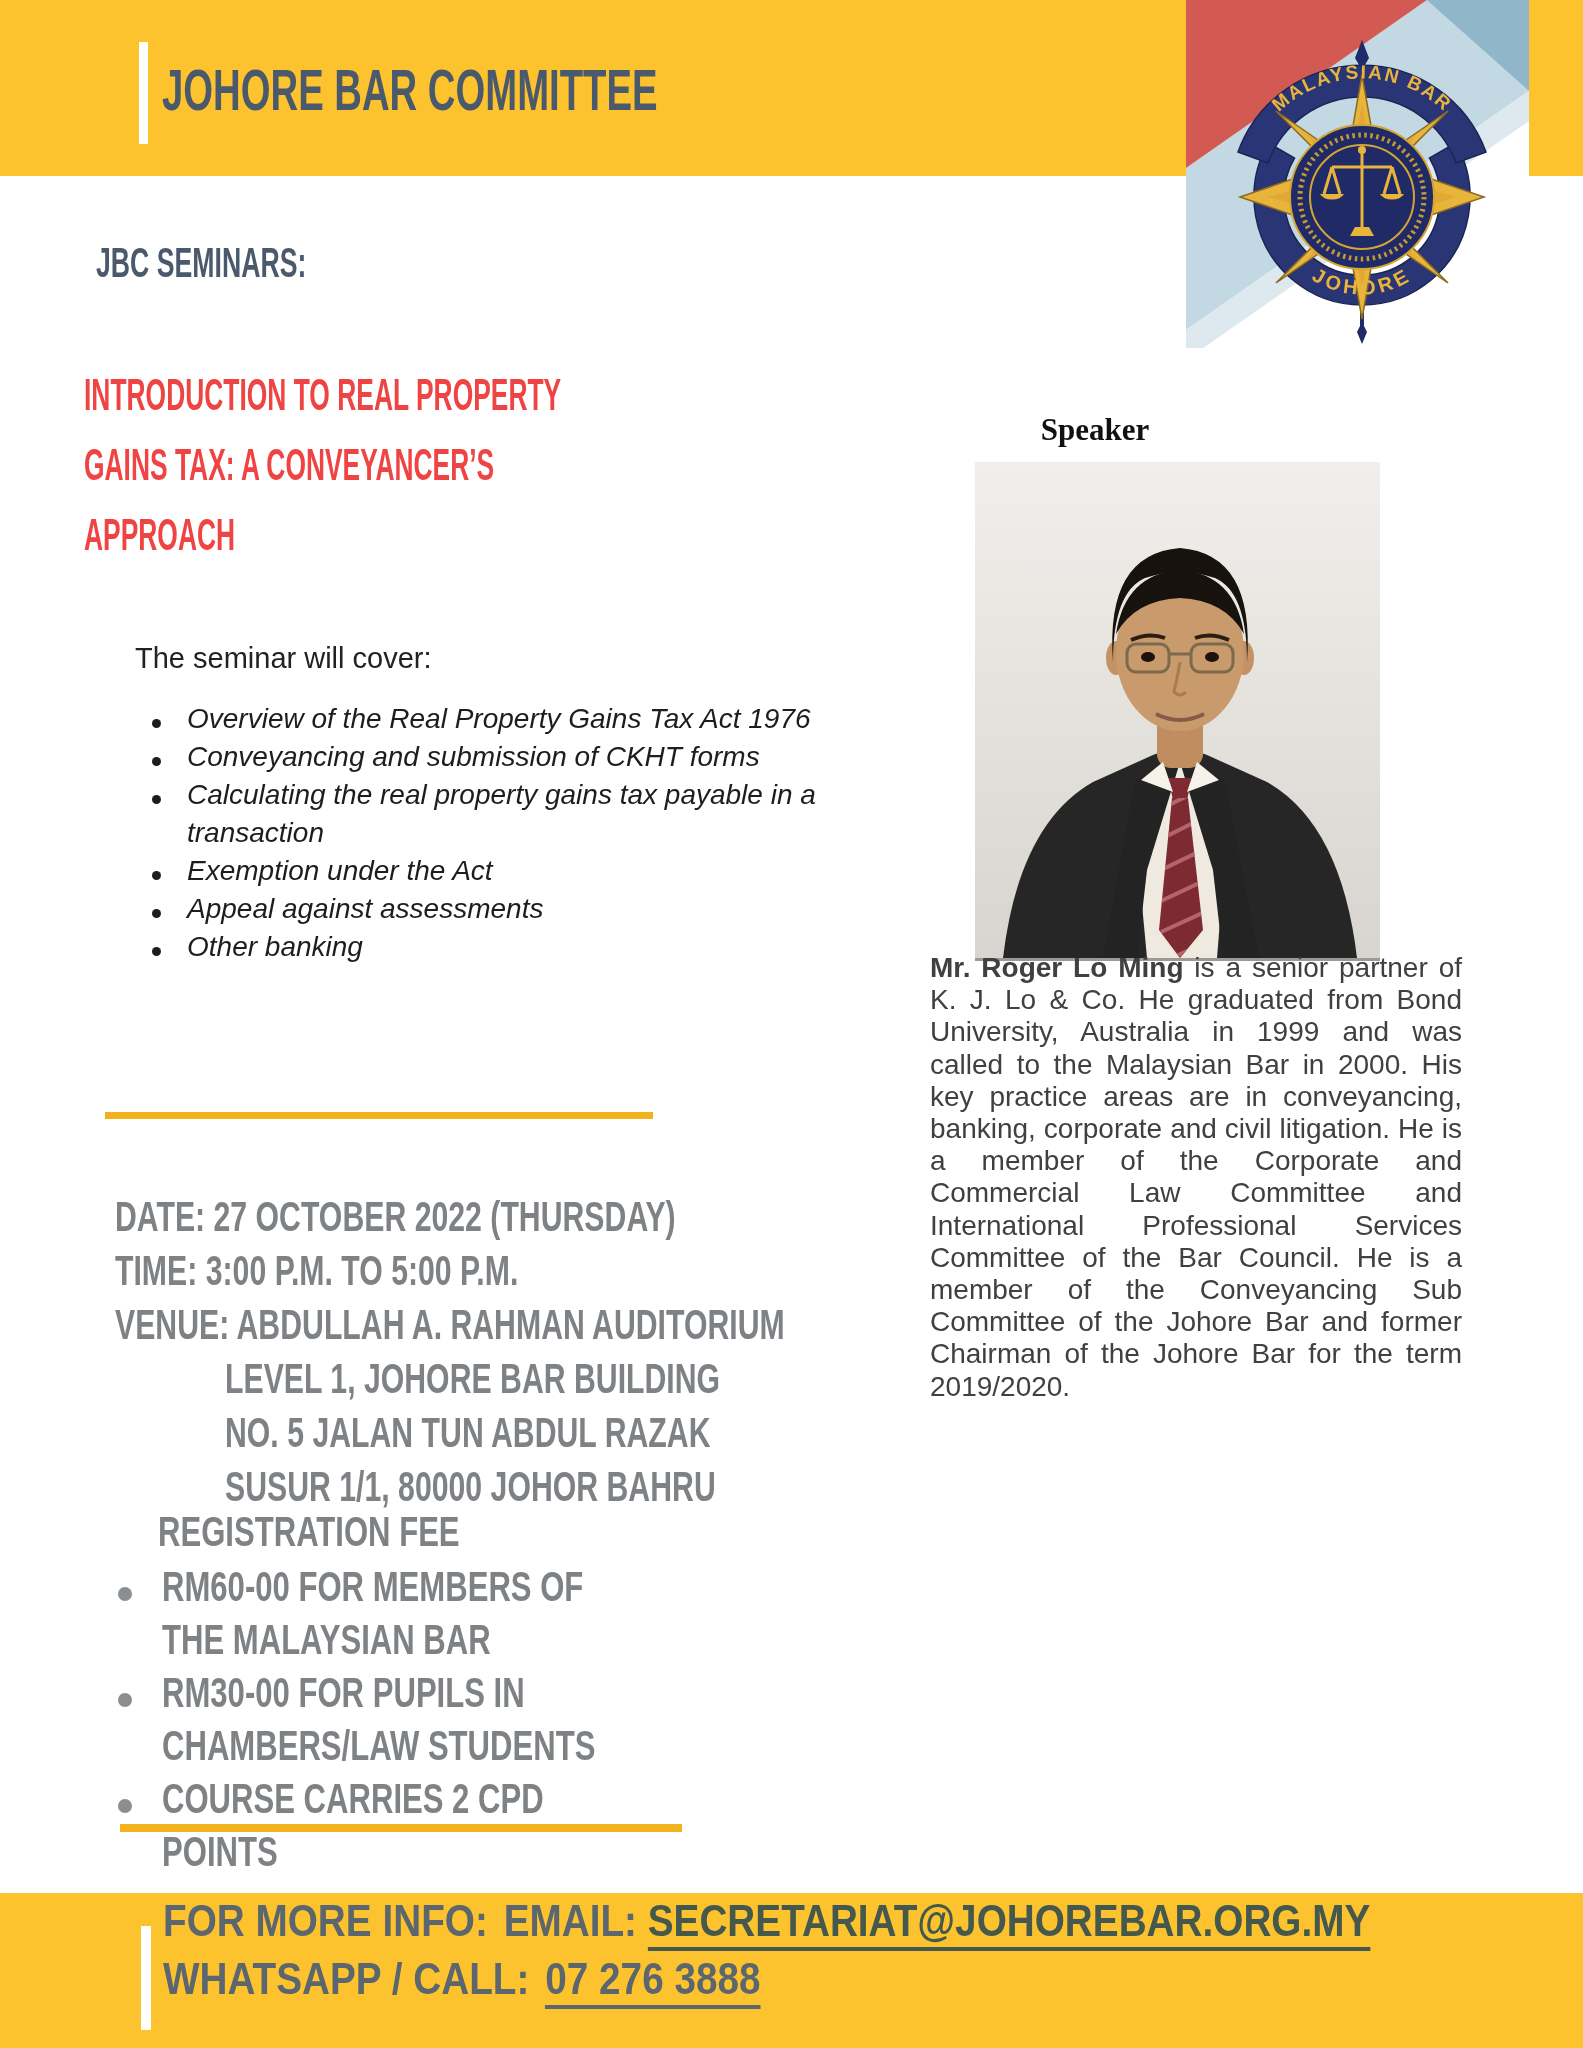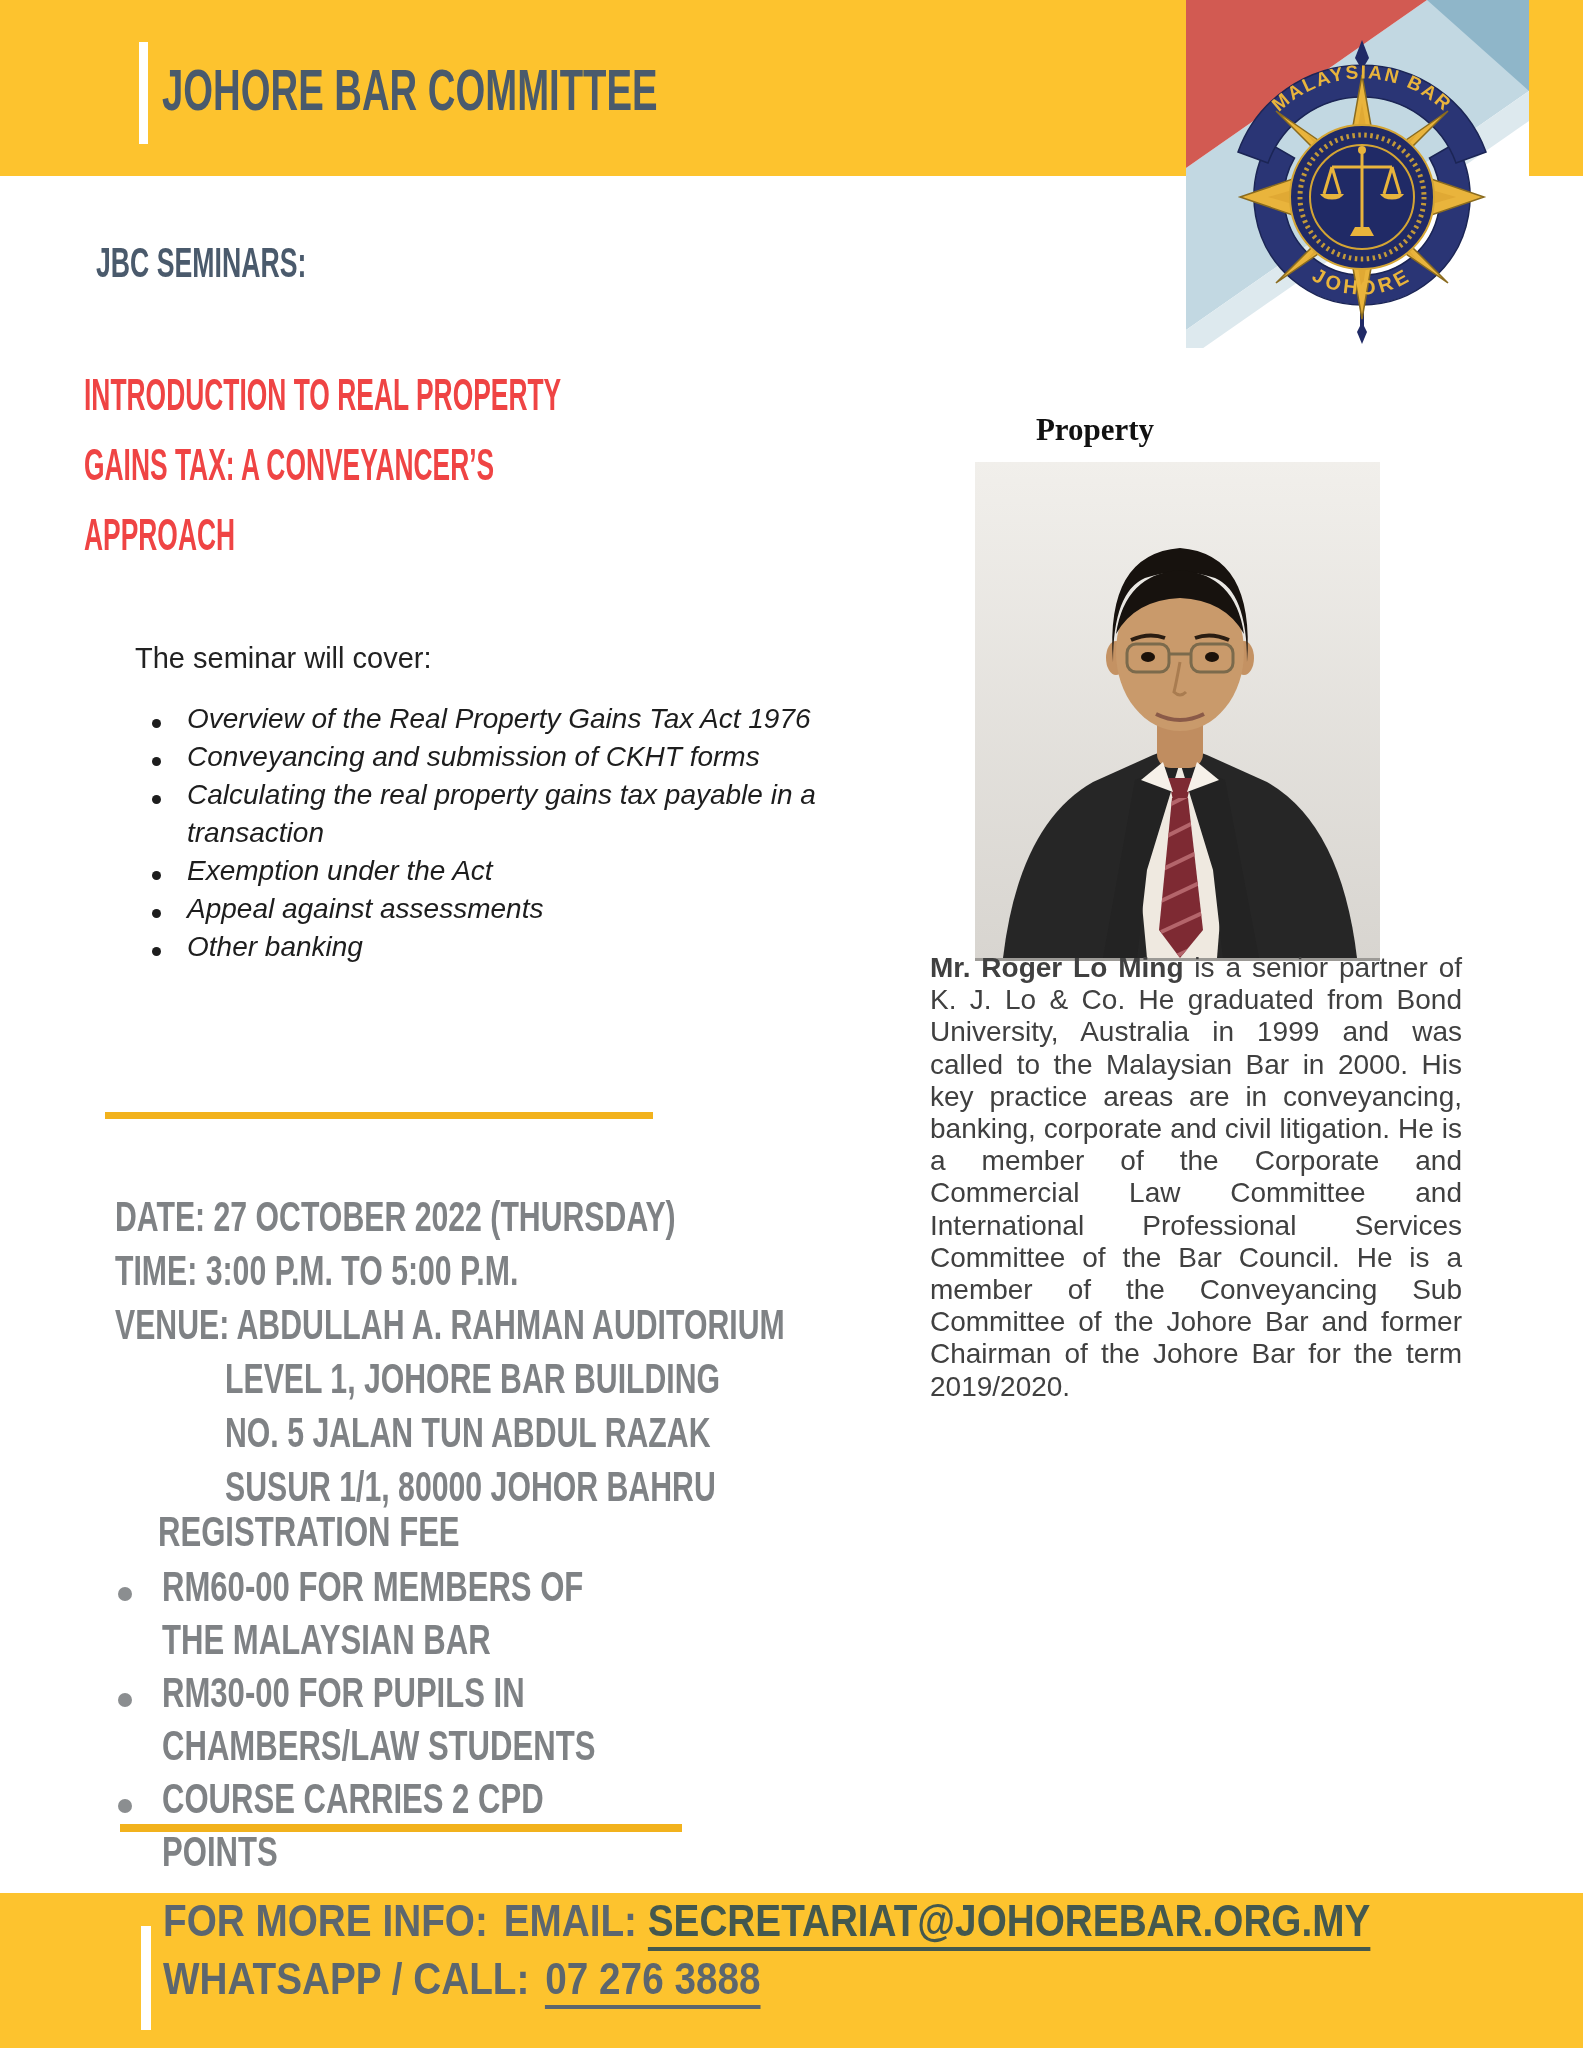--- a/index.html
+++ b/index.html
@@ -206,21 +206,21 @@
     <div class="fee-item">
       <span class="fee-dot"></span>
       <span class="fee-text">RM30-00 FOR PUPILS IN CHAMBERS/LAW STUDENTS</span>
       </div>
     <div class="fee-item">
       <span class="fee-dot"></span>
       <span class="fee-text">COURSE CARRIES  2 CPD POINTS</span>
       </div>
   </div>
 
-  <div id="speaker-label" class="abs">Property</div>
+  <div id="speaker-label" class="abs">Speaker</div>
 
   <div id="photo" class="abs">
     <svg width="405" height="496" viewBox="0 0 405 496">
       <defs>
         <linearGradient id="bgfade" x1="0" y1="0" x2="0" y2="1">
           <stop offset="0" stop-color="#f1efeb"></stop>
             <stop offset="1" stop-color="#d8d5d0"></stop>
         </linearGradient>
         <clipPath id="tieclip">
           <polygon points="197,336 213,336 228,468 205,496 184,468"></polygon>

